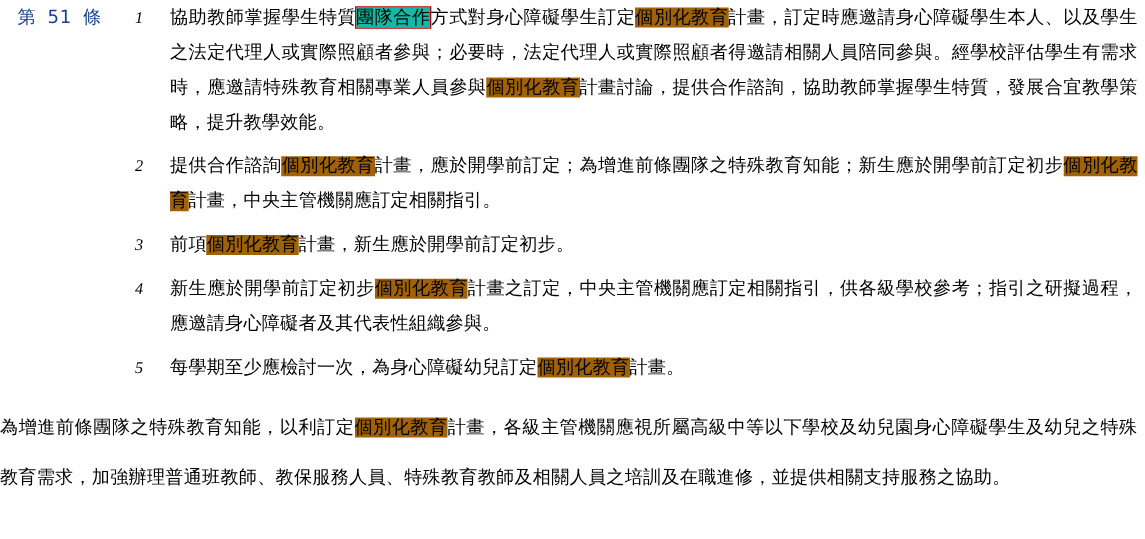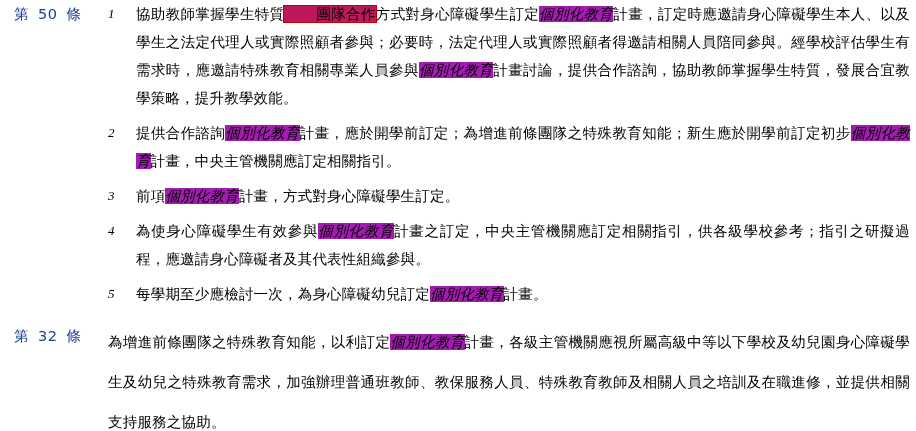--- a/index.html
+++ b/index.html
@@ -71,61 +71,58 @@
     letter-spacing: 0.2px;
   }
   .plain-text {
     font-size: 14.5px;
     line-height: 40px;
     text-align: justify;
     text-justify: inter-ideograph;
     letter-spacing: 0.2px;
   }
   .hl {
-    background: #a21caf;
-    font-style: italic;
+    background: #a16207;
   }
   .hl-box {
-    background: #be185d;
+    background: #14b8a6;
     outline: 1px solid #c00000;
-    padding-left: 32px;
   }
 </style>
 </head>
 <body>
 
 <div class="page">
   <div id="articles-root">
       <div class="article">
-        <div class="art-no"><span>第</span><span class="gap"></span><span>50</span><span class="gap"></span><span>條</span></div>
+        <div class="art-no"><span>第</span><span class="gap"></span><span>51</span><span class="gap"></span><span>條</span></div>
         <div class="art-body">
           <div class="clause">
             <div class="cl-num">1</div>
             <div class="cl-text"><span>協助教師掌握學生特質</span><span class="hl-box">團隊合作</span><span>方式對身心障礙學生訂定</span><span class="hl">個別化教育</span><span>計畫，訂定時應邀請身心障礙學生本人、以及學生之法定代理人或實際照顧者參與；必要時，法定代理人或實際照顧者得邀請相關人員陪同參與。經學校評估學生有需求時，應邀請特殊教育相關專業人員參與</span><span class="hl">個別化教育</span><span>計畫討論，提供合作諮詢，協助教師掌握學生特質，發展合宜教學策略，提升教學效能。</span></div>
           </div>
           <div class="clause">
             <div class="cl-num">2</div>
             <div class="cl-text"><span>提供合作諮詢</span><span class="hl">個別化教育</span><span>計畫，應於開學前訂定；為增進前條團隊之特殊教育知能；新生應於開學前訂定初步</span><span class="hl">個別化教育</span><span>計畫，中央主管機關應訂定相關指引。</span></div>
           </div>
           <div class="clause">
             <div class="cl-num">3</div>
-            <div class="cl-text"><span>前項</span><span class="hl">個別化教育</span><span>計畫，方式對身心障礙學生訂定。</span></div>
+            <div class="cl-text"><span>前項</span><span class="hl">個別化教育</span><span>計畫，新生應於開學前訂定初步。</span></div>
           </div>
           <div class="clause">
             <div class="cl-num">4</div>
-            <div class="cl-text"><span>為使身心障礙學生有效參與</span><span class="hl">個別化教育</span><span>計畫之訂定，中央主管機關應訂定相關指引，供各級學校參考；指引之研擬過程，應邀請身心障礙者及其代表性組織參與。</span></div>
+            <div class="cl-text"><span>新生應於開學前訂定初步</span><span class="hl">個別化教育</span><span>計畫之訂定，中央主管機關應訂定相關指引，供各級學校參考；指引之研擬過程，應邀請身心障礙者及其代表性組織參與。</span></div>
           </div>
           <div class="clause">
             <div class="cl-num">5</div>
             <div class="cl-text"><span>每學期至少應檢討一次，為身心障礙幼兒訂定</span><span class="hl">個別化教育</span><span>計畫。</span></div>
           </div>
         </div>
       </div>
       <div class="article">
-        <div class="art-no"><span>第</span><span class="gap"></span><span>32</span><span class="gap"></span><span>條</span></div>
         <div class="art-body">
           <div class="clause">
             <div class="plain-text"><span>為增進前條團隊之特殊教育知能，以利訂定</span><span class="hl">個別化教育</span><span>計畫，各級主管機關應視所屬高級中等以下學校及幼兒園身心障礙學生及幼兒之特殊教育需求，加強辦理普通班教師、教保服務人員、特殊教育教師及相關人員之培訓及在職進修，並提供相關支持服務之協助。</span></div>
           </div>
         </div>
       </div>
     </div>
 </div>
 
 </body></html>

